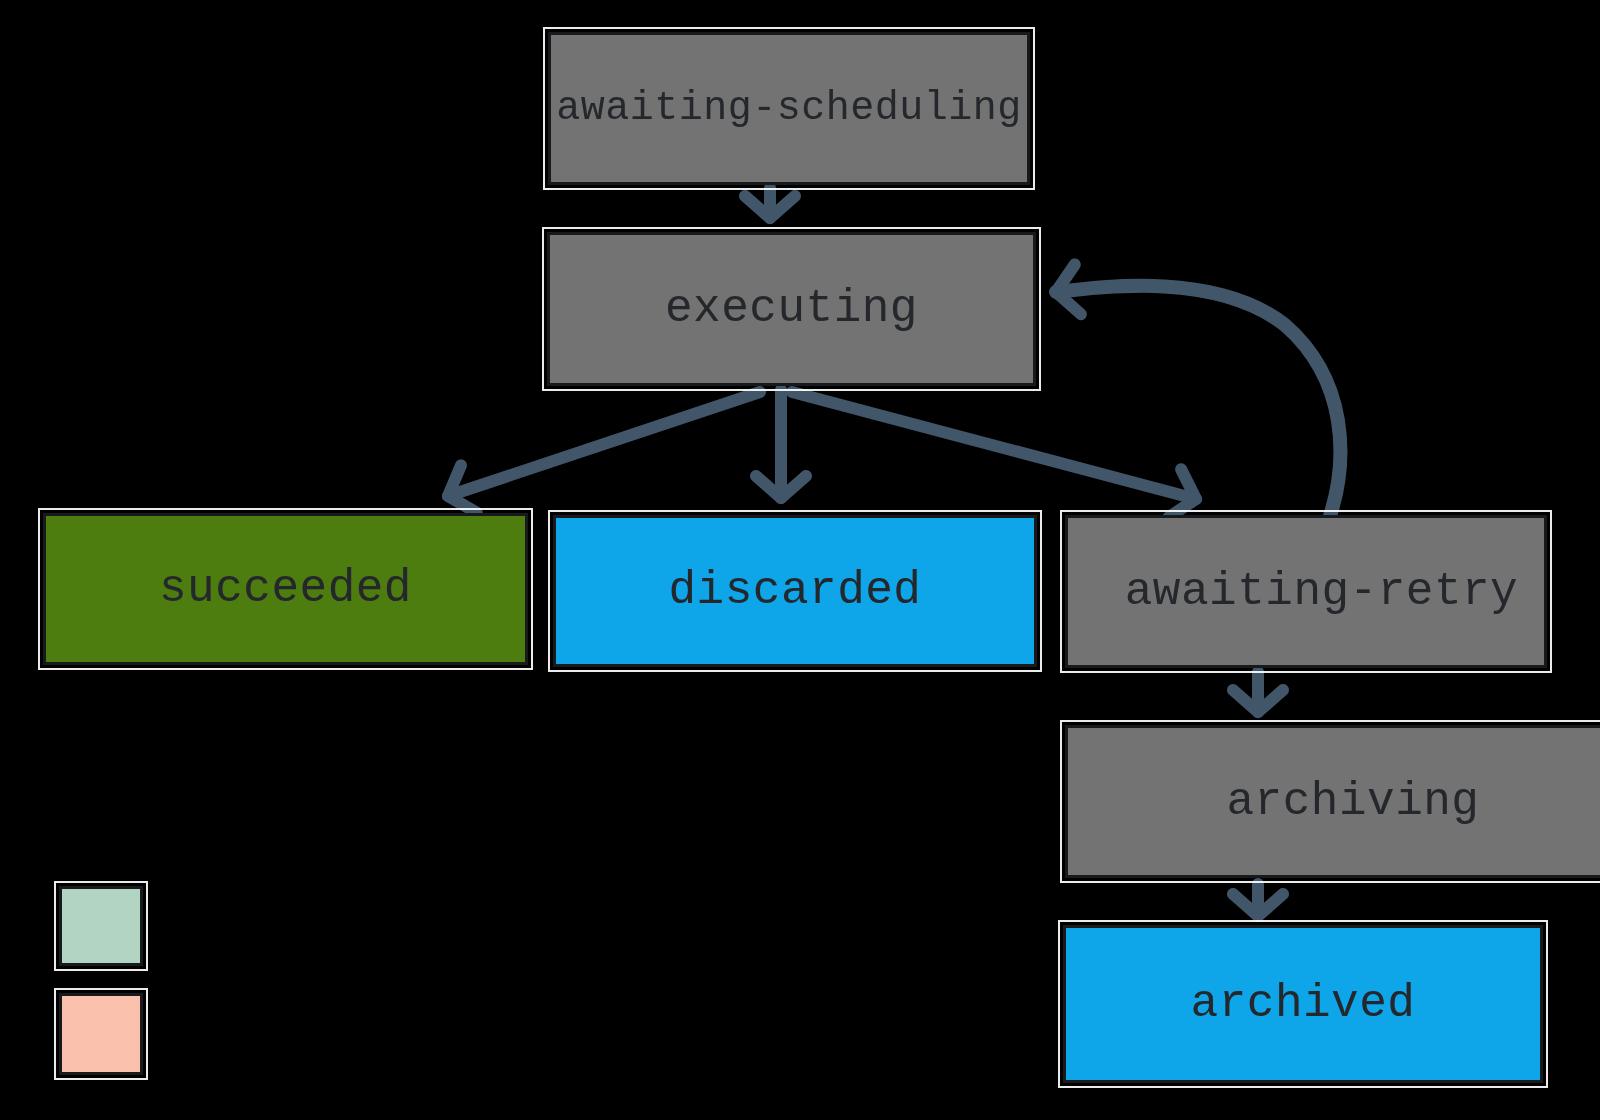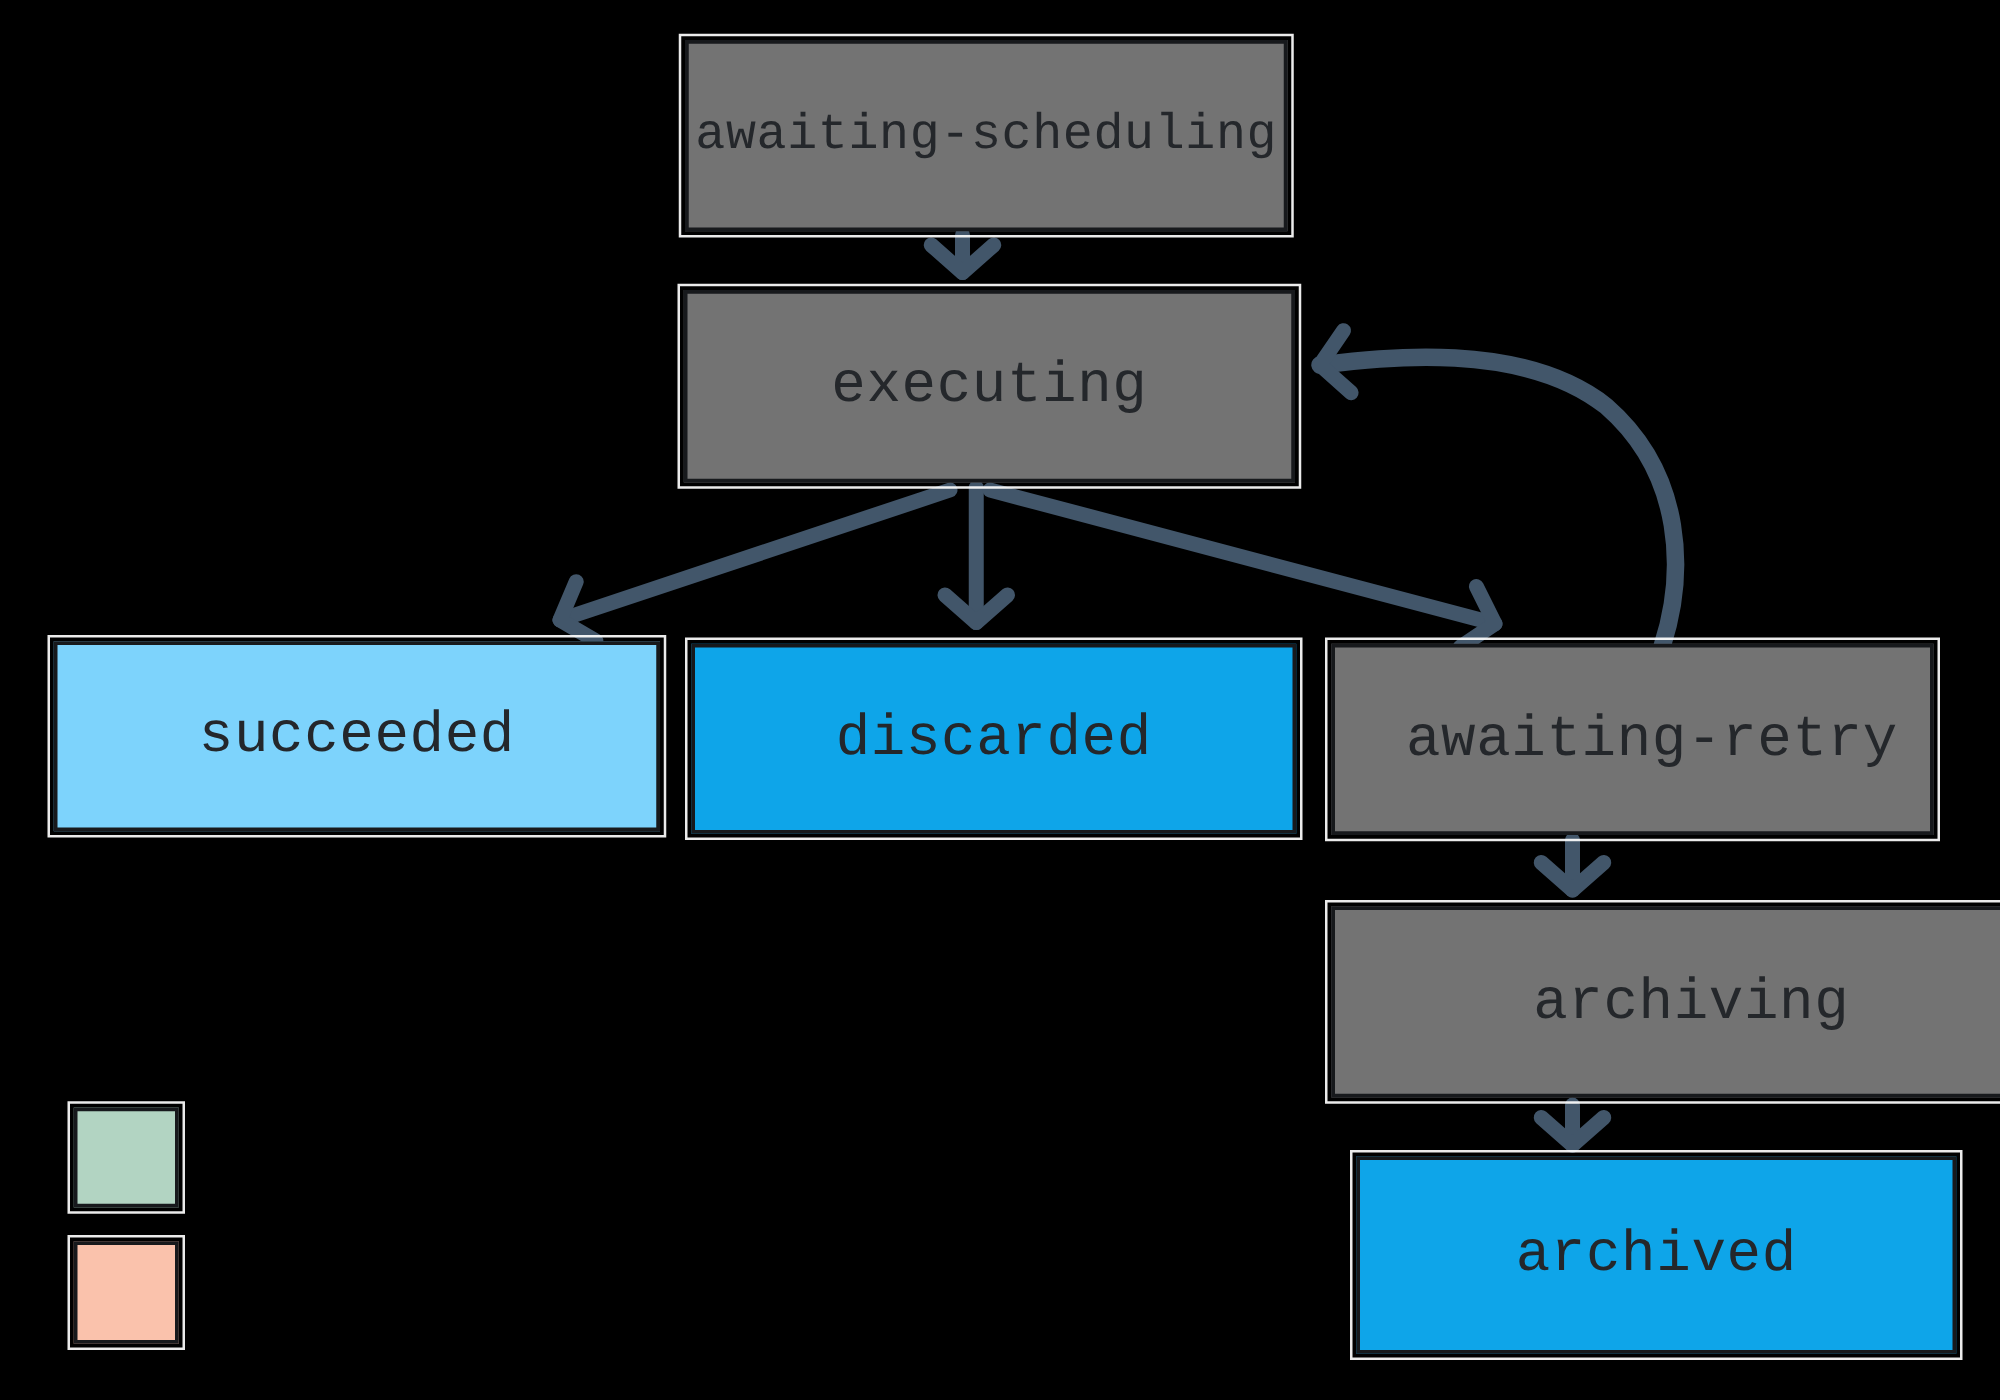--- a/index.html
+++ b/index.html
@@ -21,21 +21,21 @@
     border:3px solid #17191c;
     outline:2px solid rgba(255,255,255,0.92);
     outline-offset:3px;
     color:#24272b;
     font-size:46px;
     letter-spacing:0.5px;
     white-space:nowrap;
     box-sizing:border-box;
   }
   .node.small-text{font-size:40px;}
-  .node.green{background:#7dd3fc;align-items:center;}
+  .node.green{background:#4d7c0f;align-items:center;}
   .node.salmon{background:#0ea5e9;}
   .legend{position:absolute;left:59px;top:886px;z-index:2;}
   .swatch{
     position:absolute;
     border:3px solid #17191c;
     outline:2px solid rgba(255,255,255,0.92);
     outline-offset:3px;
     box-sizing:border-box;
   }
   .swatch.green{left:0;top:0;width:84px;height:80px;background:#b2d4c2;}
@@ -78,21 +78,21 @@
   </div>
 
   <div class="node" style="left:1065px;top:515px;width:482px;height:153px;padding-left:31px;">
     <span>awaiting-retry</span>
   </div>
 
   <div class="node" style="left:1065px;top:725px;width:576px;height:153px;">
     <span>archiving</span>
   </div>
 
-  <div class="node salmon" style="left:1085px;top:925px;width:480px;height:158px;">
+  <div class="node salmon" style="left:1063px;top:925px;width:480px;height:158px;">
     <span>archived</span>
   </div>
 
   <div class="legend">
     <div class="swatch green"></div>
     <div class="swatch salmon"></div>
   </div>
 
 </div>
 

